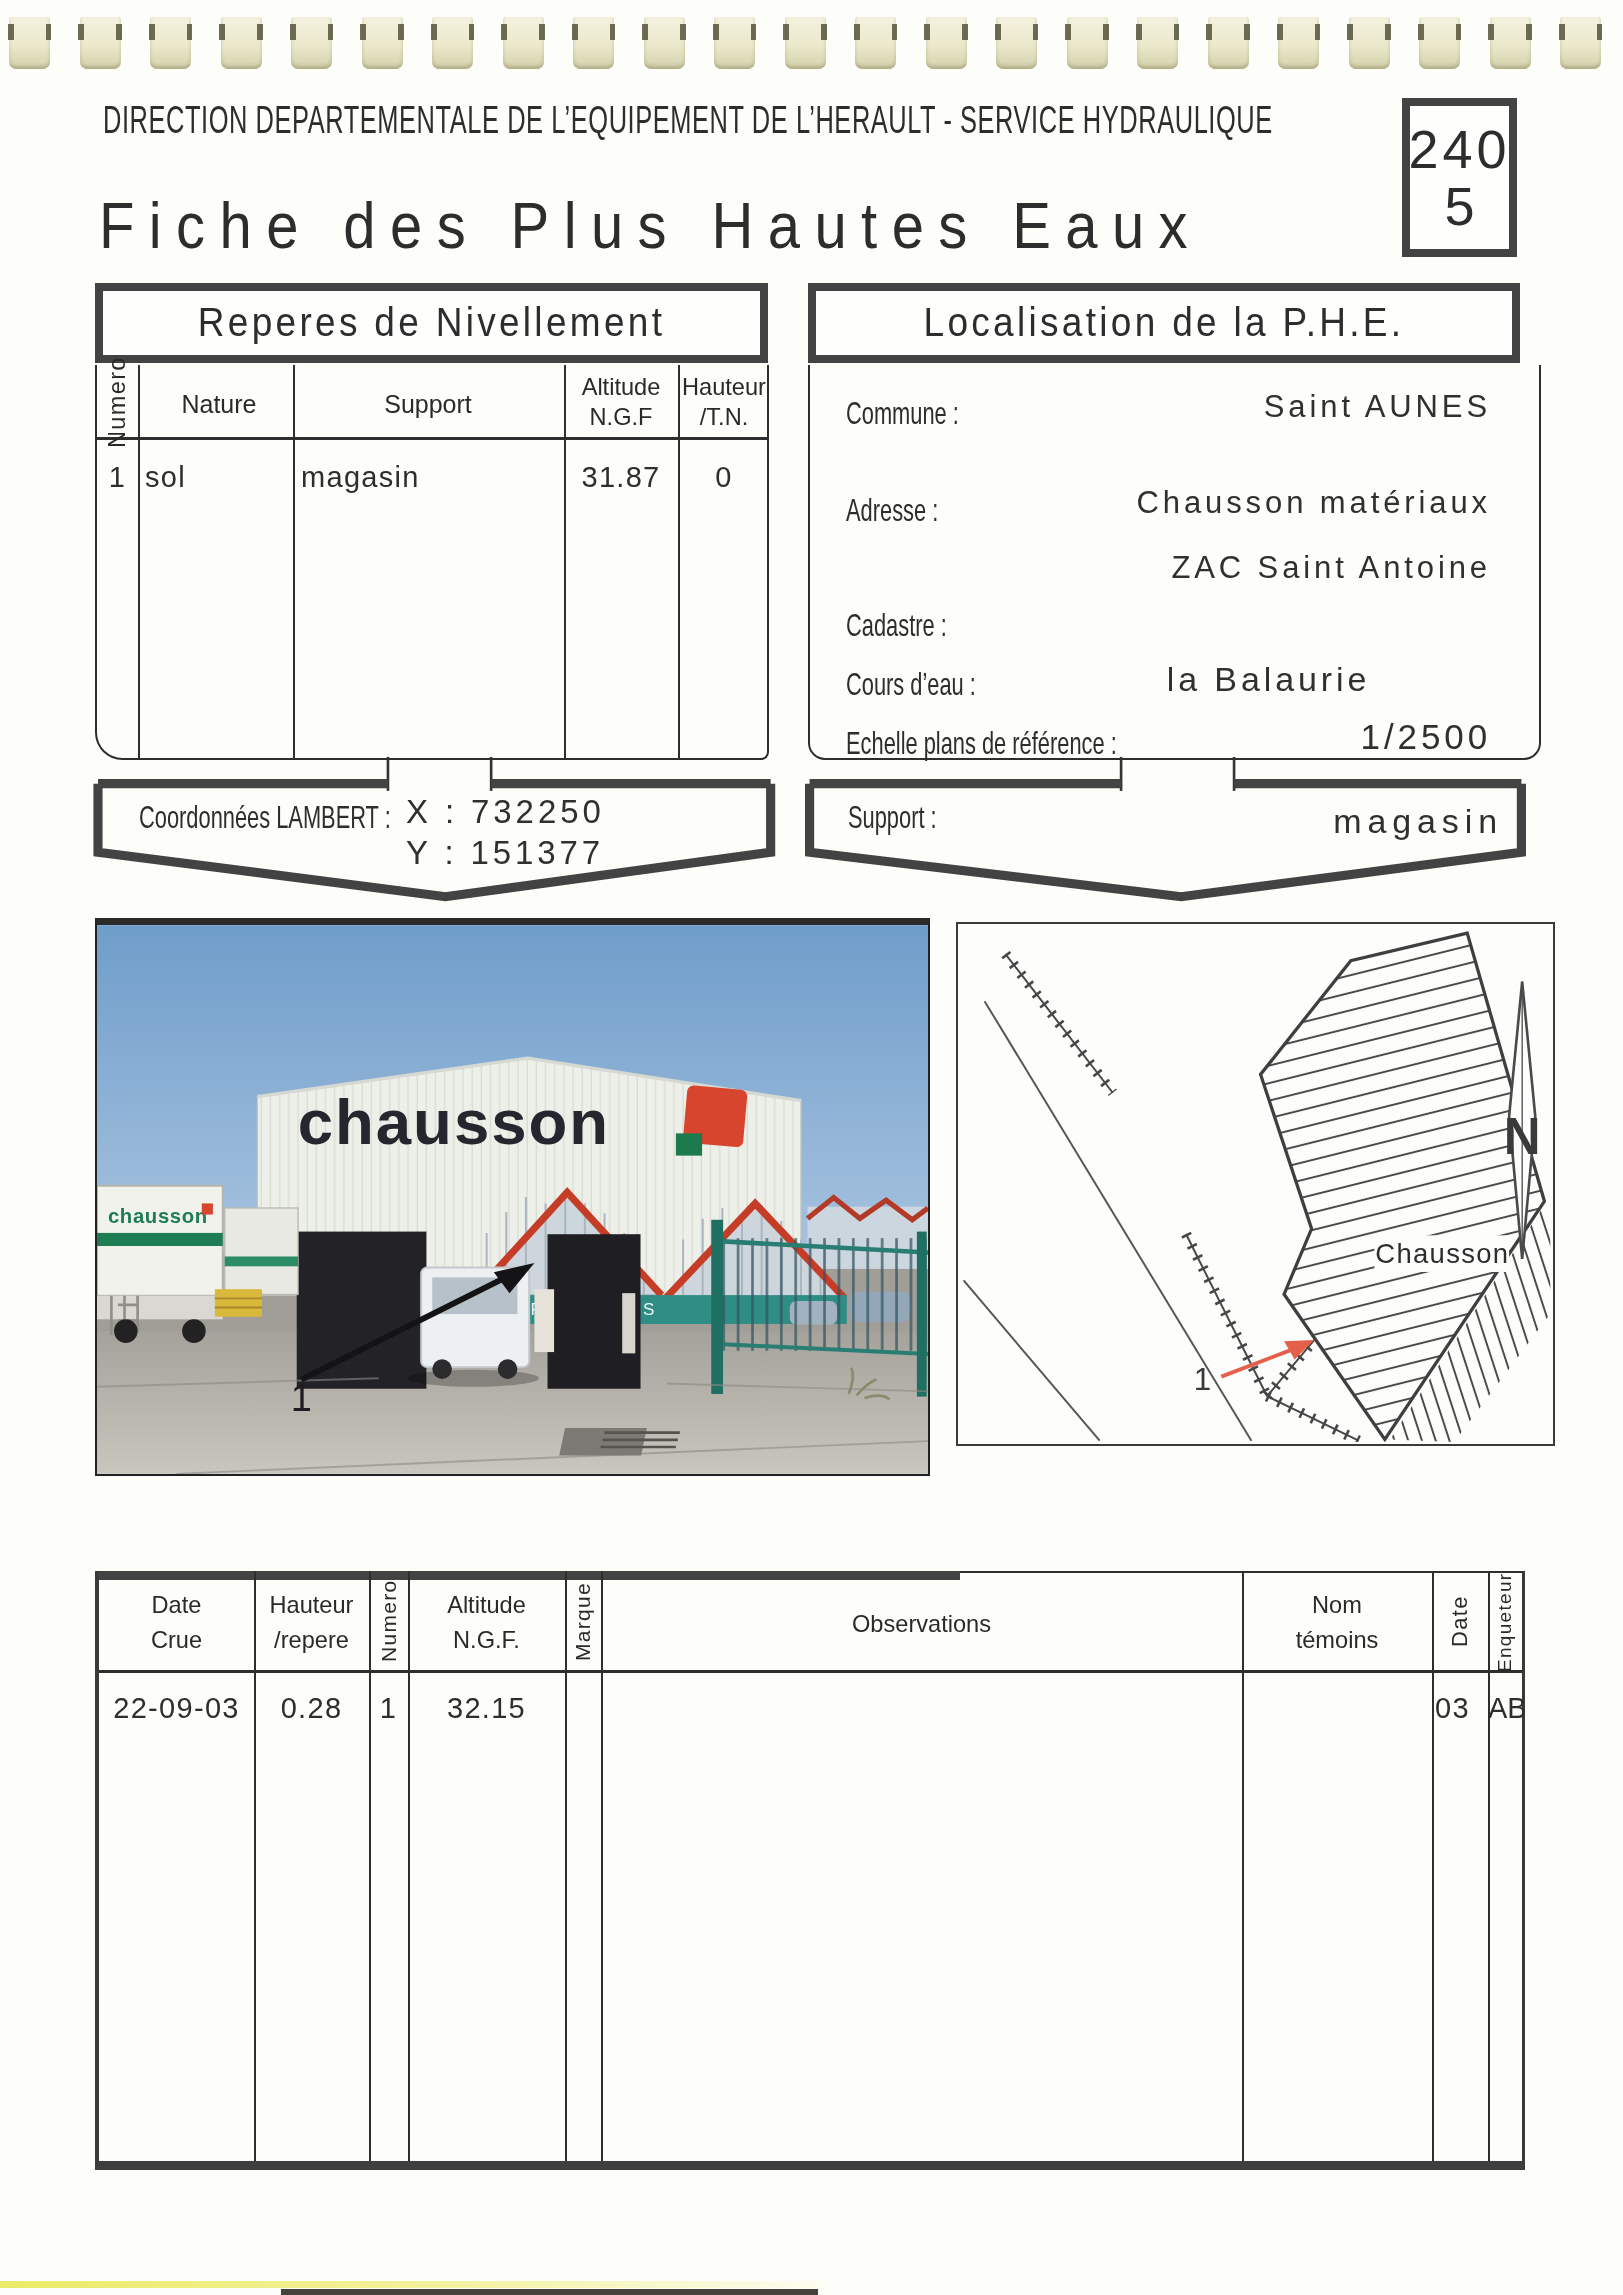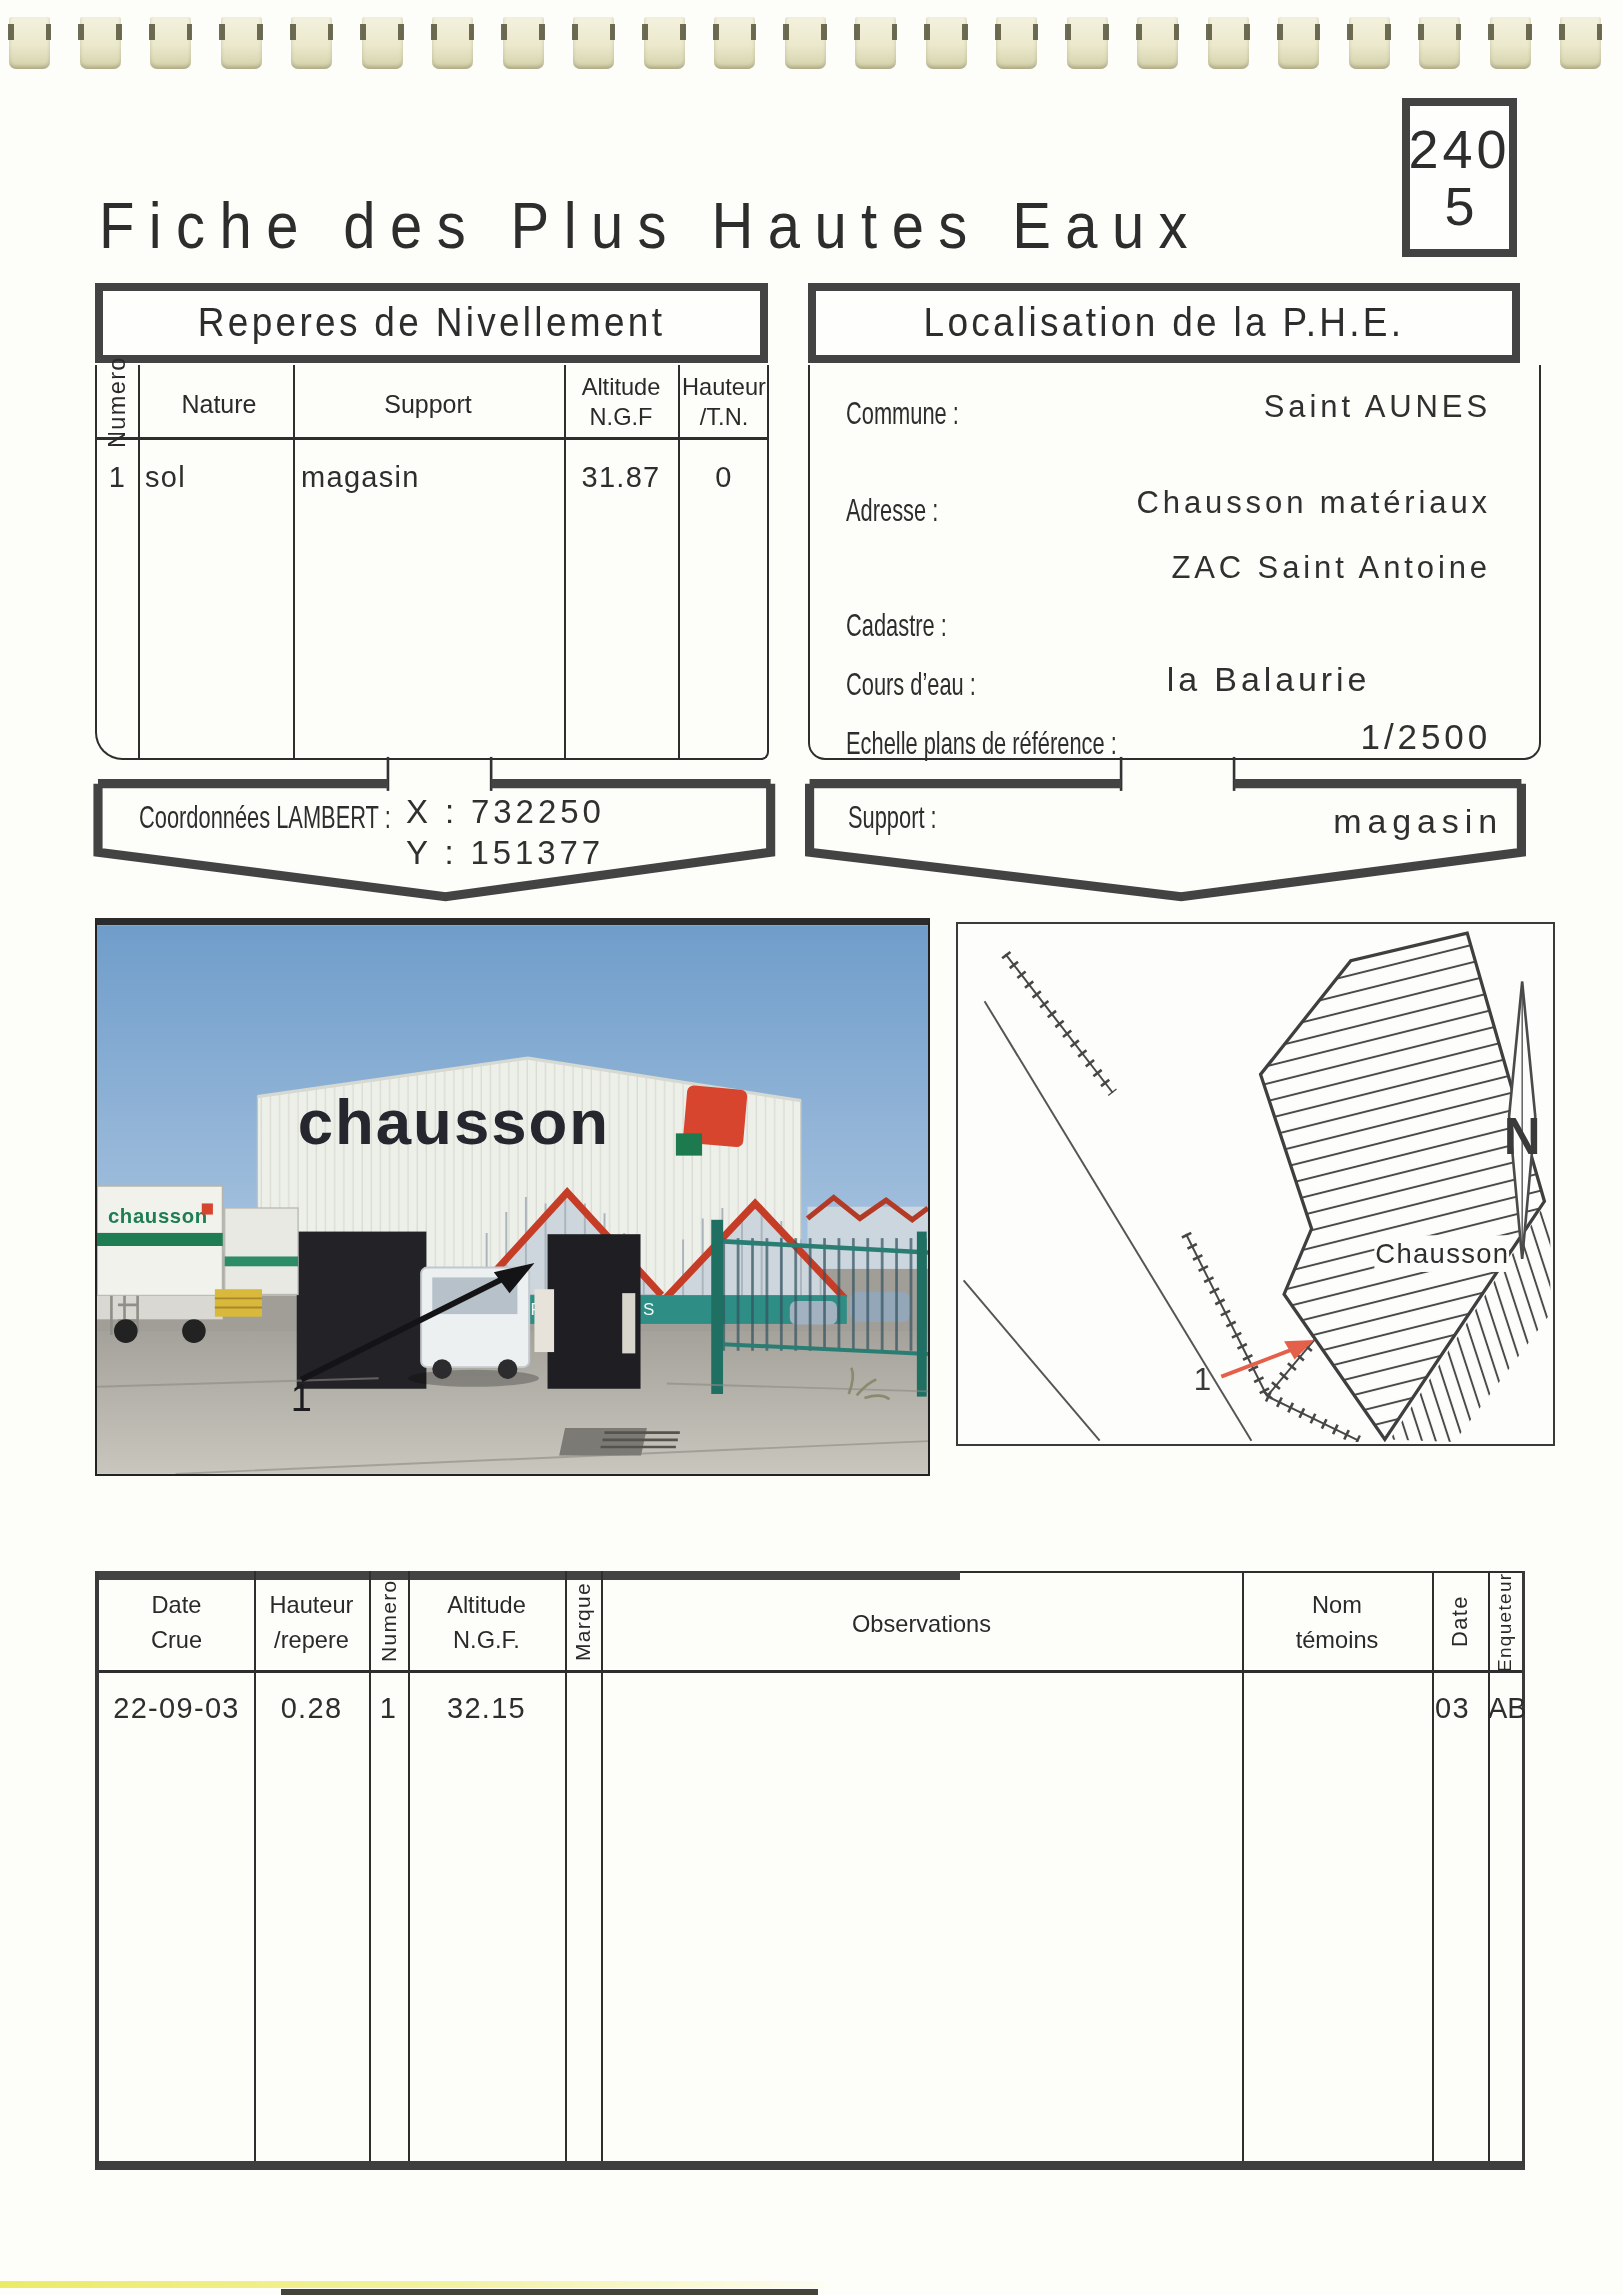--- a/index.html
+++ b/index.html
@@ -52,20 +52,23 @@
       <div class="tab"></div>
       <div class="tab"></div>
       <div class="tab"></div>
       <div class="tab"></div>
       <div class="tab"></div>
       <div class="tab"></div>
       <div class="tab"></div>
       <div class="tab"></div>
     </div>
 
+  <div class="abs plot" style="left:103px;top:98px;font-size:31px;letter-spacing:0.7px;">
+    <span class="cond" style="transform:scale(.82,1.25);">DIRECTION DEPARTEMENTALE DE L’EQUIPEMENT DE L’HERAULT - SERVICE HYDRAULIQUE</span>
+  </div>
 
   <div class="abs boxed" style="left:1402px;top:98px;width:99px;height:143px;flex-direction:column;">
     <div class="plot" style="font-size:54px;letter-spacing:3.9px;line-height:1.05;">240</div>
     <div class="plot" style="font-size:54px;line-height:1.05;">5</div>
   </div>
 
   <div class="abs plot" style="left:99px;top:188px;font-size:58px;letter-spacing:14.4px;transform:scaleY(1.12);transform-origin:left top;white-space:nowrap;">Fiche des Plus Hautes Eaux</div>
 
   <div class="abs boxed" style="left:95px;top:283px;width:657px;height:64px;">
     <span class="ptitle plot">Reperes de Nivellement</span>

